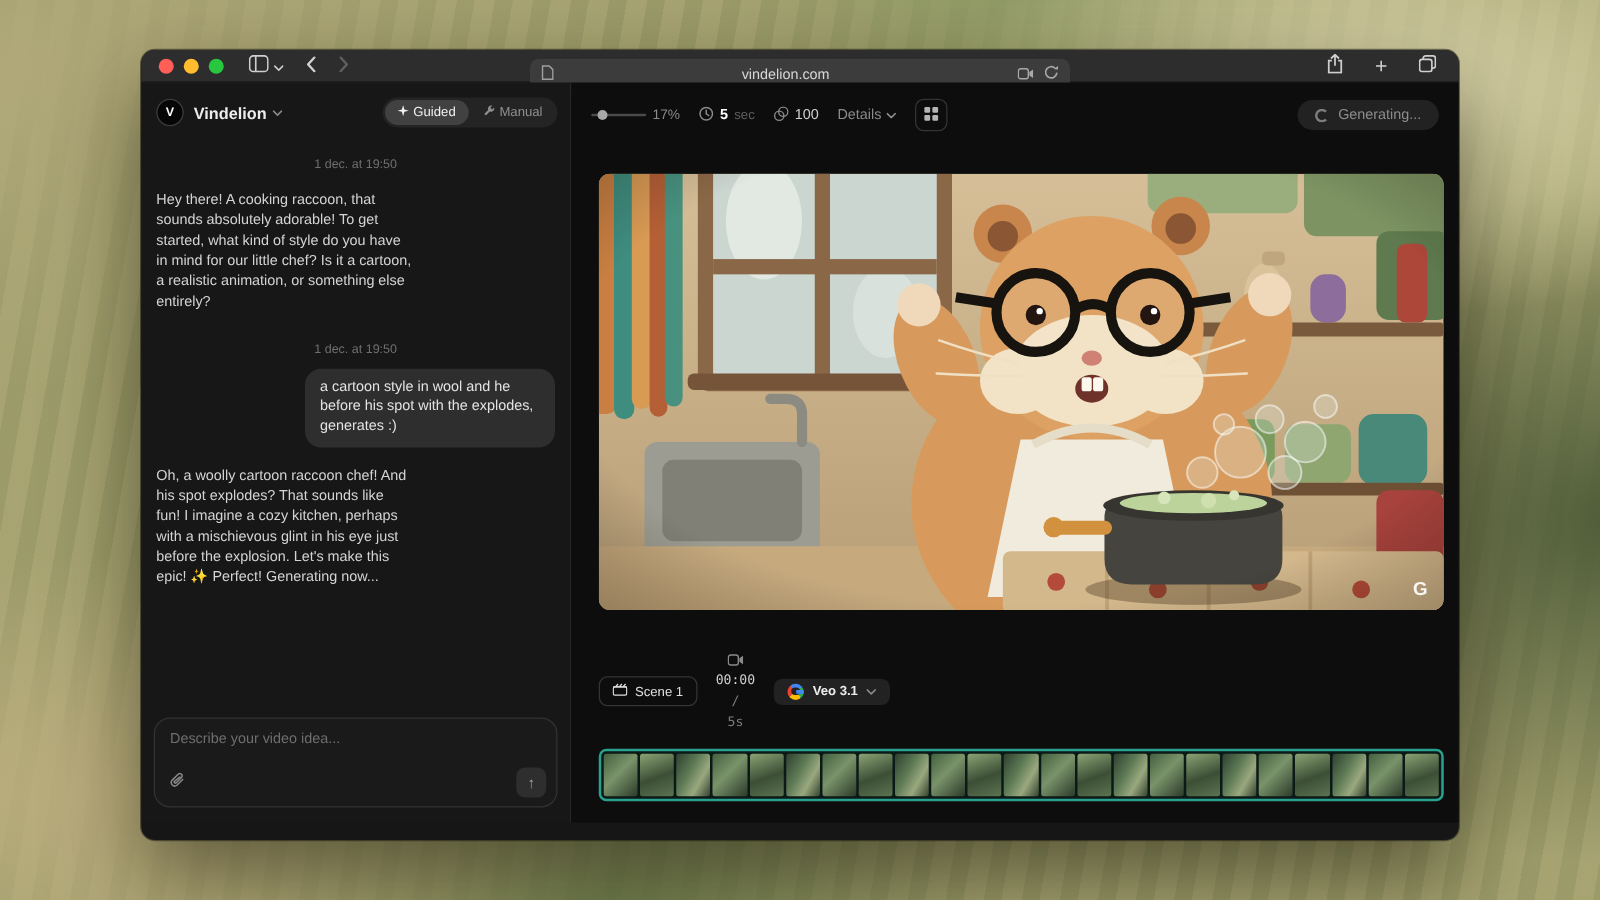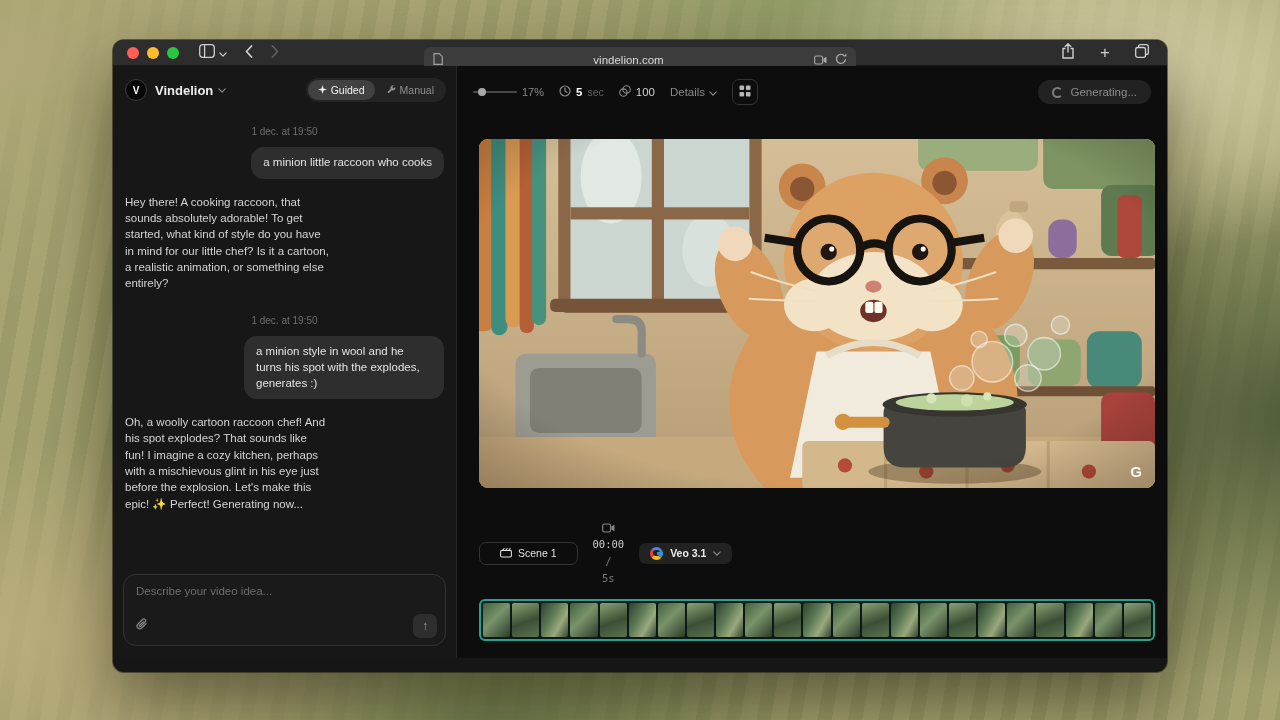--- a/index.html
+++ b/index.html
@@ -92,22 +92,22 @@
 
   
   .preview { margin:21px 12px 0 22px; height:349px; border-radius:9px; overflow:hidden;
     position:relative; background:#2a271f; cursor:pointer; }
   .preview svg { display:block; width:100%; height:100%; }
   .watermark { position:absolute; right:13px; bottom:8px; color:rgba(255,255,255,.92);
     font-size:15px; font-weight:700; }
 
   
   .scenebar { margin:53px 12px 0 22px; display:flex; align-items:center; gap:15px; height:24px; }
-  .scene-pill { display:flex; align-items:center; gap:6px; border:1px solid #343434; background:transparent;
-    border-radius:7px; padding:4px 20px; color:#e0e0e0; font-size:10.5px; cursor:pointer; }
+  .scene-pill { display:flex; align-items:flex-end; gap:6px; border:1px solid #343434; background:transparent;
+    border-radius:7px; padding:4px 10px; color:#e0e0e0; font-size:10.5px; cursor:pointer; }
   .timegrp { display:flex; align-items:center; gap:5px; color:#7c7c7c;
     font-family:"DejaVu Sans Mono", monospace; font-size:10.5px;flex-direction:column; }
   .timegrp .cur { color:#cfcfcf; }
   .cam { color:#8a8a8a; display:flex; }
   .veo-pill { display:flex; align-items:center; gap:7px; background:#222; border:none; border-radius:7px;
     padding:4px 11px; color:#ededed; font-size:10.5px; font-weight:600; cursor:pointer; }
   .gicon { width:13px; height:13px; border-radius:50%; position:relative; flex-shrink:0;
     background:conic-gradient(from -40deg, #4285f4 0 25%, #34a853 25% 50%, #fbbc05 50% 75%, #ea4335 75% 100%); }
   .gicon::after { content:""; position:absolute; inset:3.2px; background:#222; border-radius:50%; }
   .gicon::before { content:""; position:absolute; right:0; top:5px; width:6px; height:3px; background:#4285f4; z-index:1; }
@@ -234,25 +234,24 @@
                     <path d="M11 2.6 A3.4 3.4 0 0 1 6.5 6.9 L3 10.4 A1.2 1.2 0 0 1 1.3 8.7 L4.8 5.2 A3.4 3.4 0 0 1 9.1 0.7 L7 2.8 L8.9 4.7 Z" fill="currentColor"></path>
                   </svg>
               </span>
               <span>Manual</span>
             </button>
           </div>
         </div>
 
         <div class="messages">
           <div class="ts">1 dec. at 19:50</div>
-          <div class="bubble">a minion little raccoon who cooks</div>
           <div class="asst">Hey there! A cooking raccoon, that sounds absolutely adorable! To get started, what kind of style do you have in mind for our little chef? Is it a cartoon, a realistic animation, or something else entirely?</div>
 
           <div class="ts">1 dec. at 19:50</div>
-          <div class="bubble">a minion style in wool and he turns his spot with the explodes, generates :)</div>
+          <div class="bubble">a cartoon style in wool and he before his spot with the explodes, generates :)</div>
           <div class="asst">Oh, a woolly cartoon raccoon chef! And his spot explodes? That sounds like fun! I imagine a cozy kitchen, perhaps with a mischievous glint in his eye just before the explosion. Let's make this epic! ✨ Perfect! Generating now...</div>
         </div>
 
         <div class="composer">
           <input type="text" placeholder="Describe your video idea..." style="">
           <div class="composer-row">
             <button class="attach">
               <span>
                 <svg width="13" height="13" viewBox="0 0 14 14">
                     <path d="M12 6 L7 11 a3 3 0 0 1-4.2-4.2 L8.3 1.3 a2 2 0 0 1 2.8 2.8 L6.3 9 a1 1 0 0 1-1.4-1.4 L9.5 3.9" stroke="currentColor" fill="none" stroke-width="1.3" stroke-linecap="round" stroke-linejoin="round"></path>

